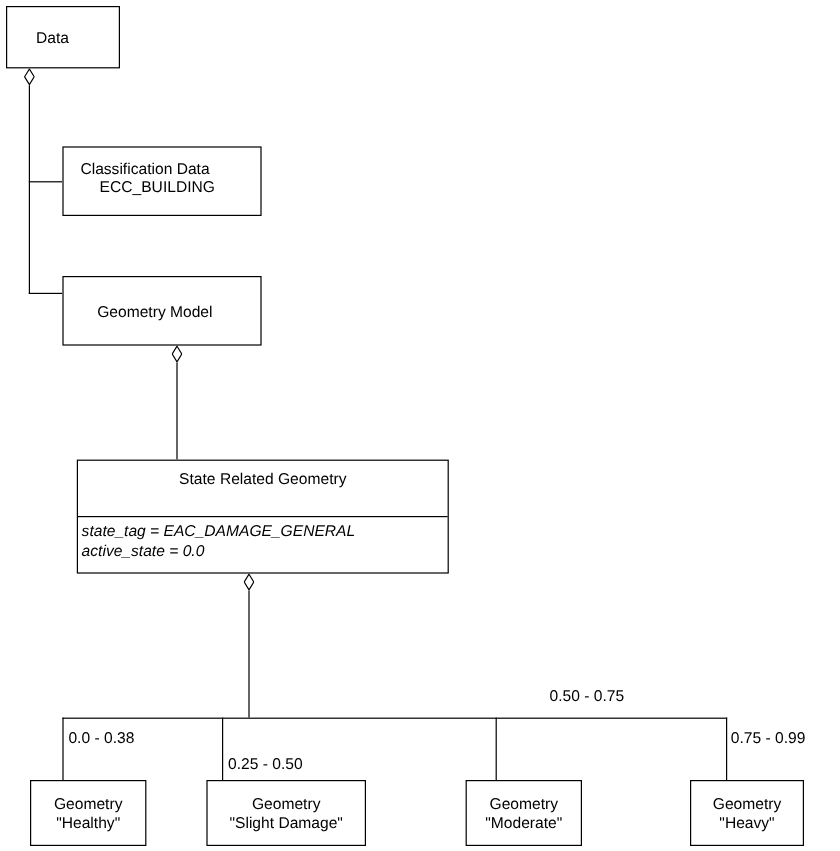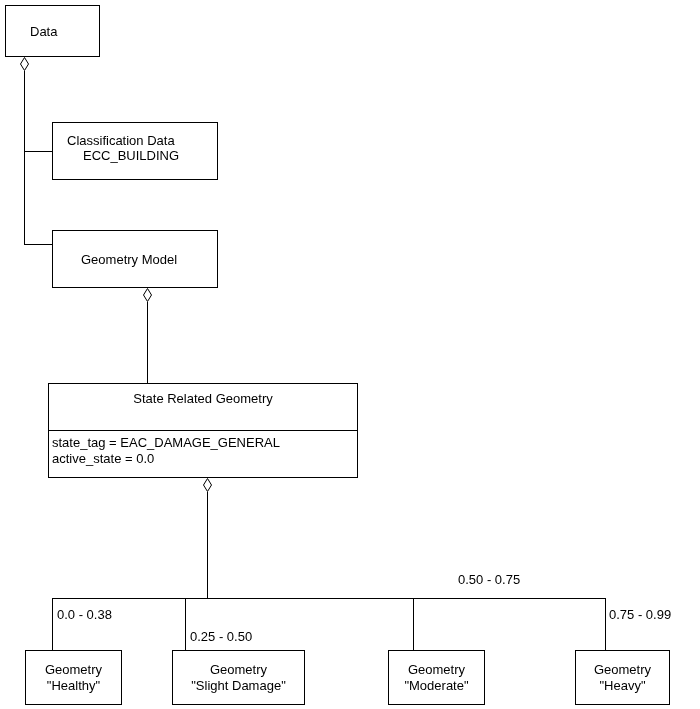--- a/index.html
+++ b/index.html
@@ -27,25 +27,25 @@
   .model-box { left: 5px; top: 5px; width: 95px; height: 52px;
                display: flex; align-items: center; padding-left: 24px; }
 
   .classification-box { left: 52px; top: 122px; width: 166px; height: 58px;
                         padding: 10px 0 0 14px; line-height: 15px; }
   .classification-box .line2 { margin-left: 16px; }
 
   .geometry-model-box { left: 52px; top: 230px; width: 166px; height: 58px;
                         display: flex; align-items: center; padding-left: 28px; }
 
-  .state-box { left: 48px; top: 383px; width: 310px; height: 95px; }
+  .state-box { left: 64px; top: 383px; width: 310px; height: 95px; }
   .state-box .title { height: 47px; box-sizing: border-box;
                       border-bottom: 1px solid #000;
                       text-align: center; padding-top: 7px; }
-  .state-box .attrs { padding: 4px 3px 0 3px; line-height: 16px; }
+  .state-box .attrs { padding: 4px 3px 0 3px; line-height: 16px; font-style: italic; }
 
   .leaf-box { top: 650px; height: 55px;
               display: flex; flex-direction: column; justify-content: center;
               text-align: center; line-height: 16px; margin-left: 20px; }
   .leaf-healthy  { left: 5px;   width: 97px;  }
   .leaf-slight   { left: 152px; width: 133px; }
   .leaf-moderate { left: 368px; width: 97px;  }
   .leaf-heavy    { left: 555px; width: 95px;  }
 </style>
 </head>

